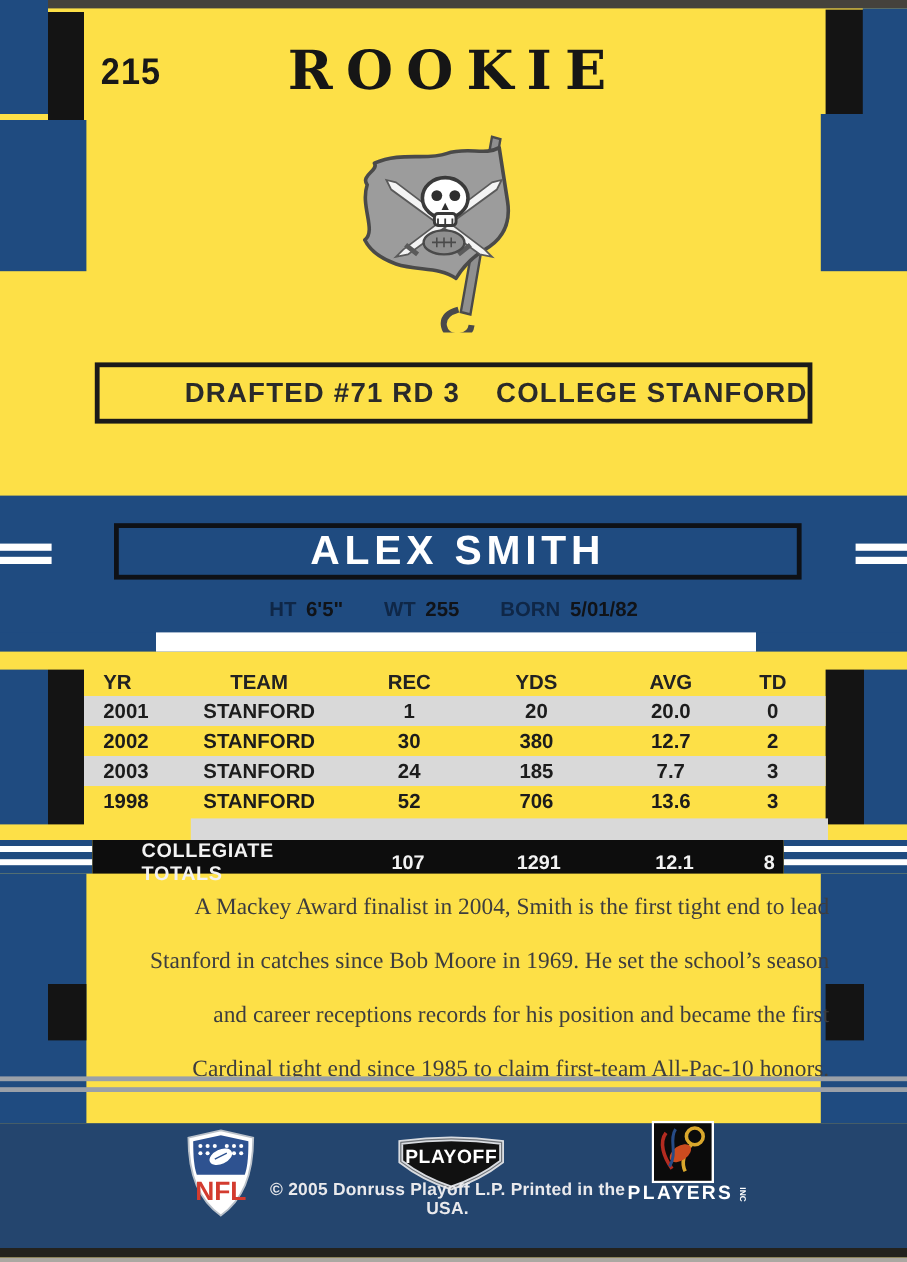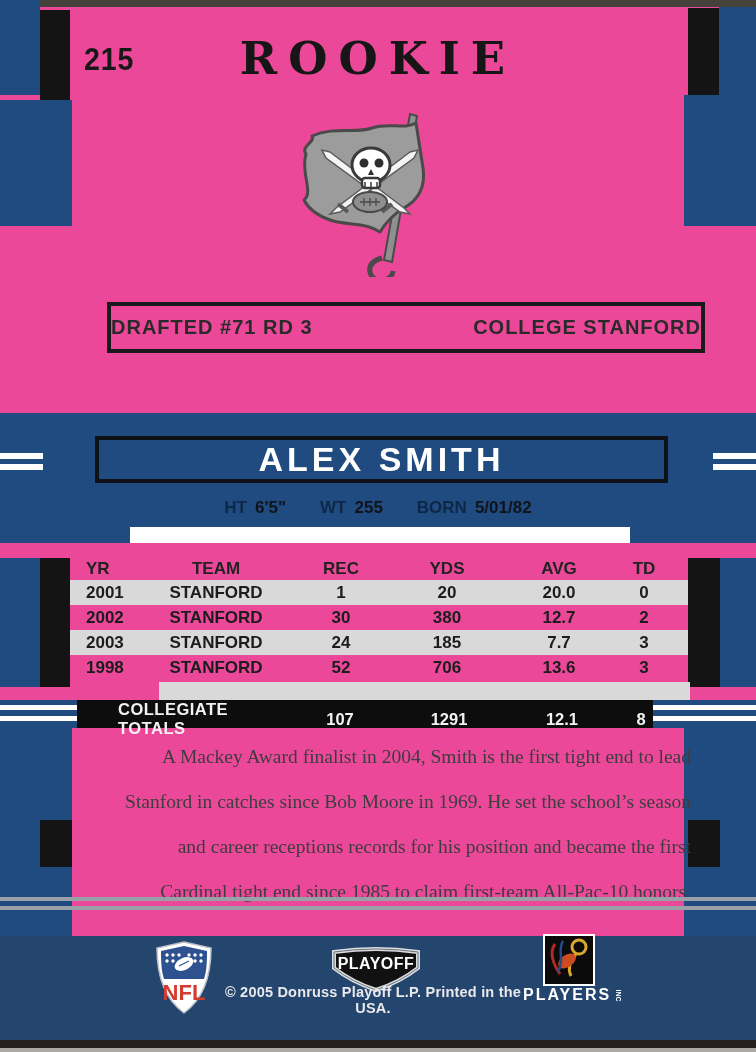--- a/index.html
+++ b/index.html
@@ -1,34 +1,34 @@
 <!DOCTYPE html>
 <html><head>
 <meta charset="utf-8">
 <style>
   html,body{margin:0;padding:0;background:#777;}
-  .card{position:relative;width:756px;height:1052px;background:#ec4899;overflow:hidden;
+  .card{position:relative;width:756px;height:1052px;background:#fde047;overflow:hidden;
         font-family:"Liberation Sans",sans-serif;}
   .abs{position:absolute;}
   
   .blue{background:#1f4b80;}
   .blue-dk{background:#24456e;}
   .black{background:#141414;}
   .gray{background:#d9d9d9;}
 
   
   .card-number{font-weight:bold;font-size:31px;color:#181818;letter-spacing:1px;
                transform:scaleX(.92);transform-origin:left;}
   .rookie{font-family:"DejaVu Serif",serif;font-weight:bold;font-size:45px;color:#161616;
           letter-spacing:11px;text-align:center;}
 
   
   .draft-box{box-sizing:border-box;border:4px solid #1a1a1a;display:flex;align-items:center;
-             justify-content:space-between;gap:30px;font-weight:bold;font-size:20px;color:#2a2a2a;
-             letter-spacing:1px;margin-left:28px;}
+             justify-content:flex-end;gap:30px;font-weight:bold;font-size:23px;color:#2a2a2a;
+             letter-spacing:1px;}
 
   
   .name-box{box-sizing:border-box;border:4px solid #0e1116;display:flex;align-items:center;
             justify-content:center;font-weight:bold;font-size:34px;color:#ffffff;letter-spacing:4px;}
   .stripe{background:#ffffff;height:6px;}
   .bio-row{display:flex;justify-content:center;gap:34px;font-weight:bold;font-size:17px;}
   .bio-pair{display:flex;gap:8px;}
   .bio-label{color:#0f2747;}
   .bio-value{color:#101318;}
 

